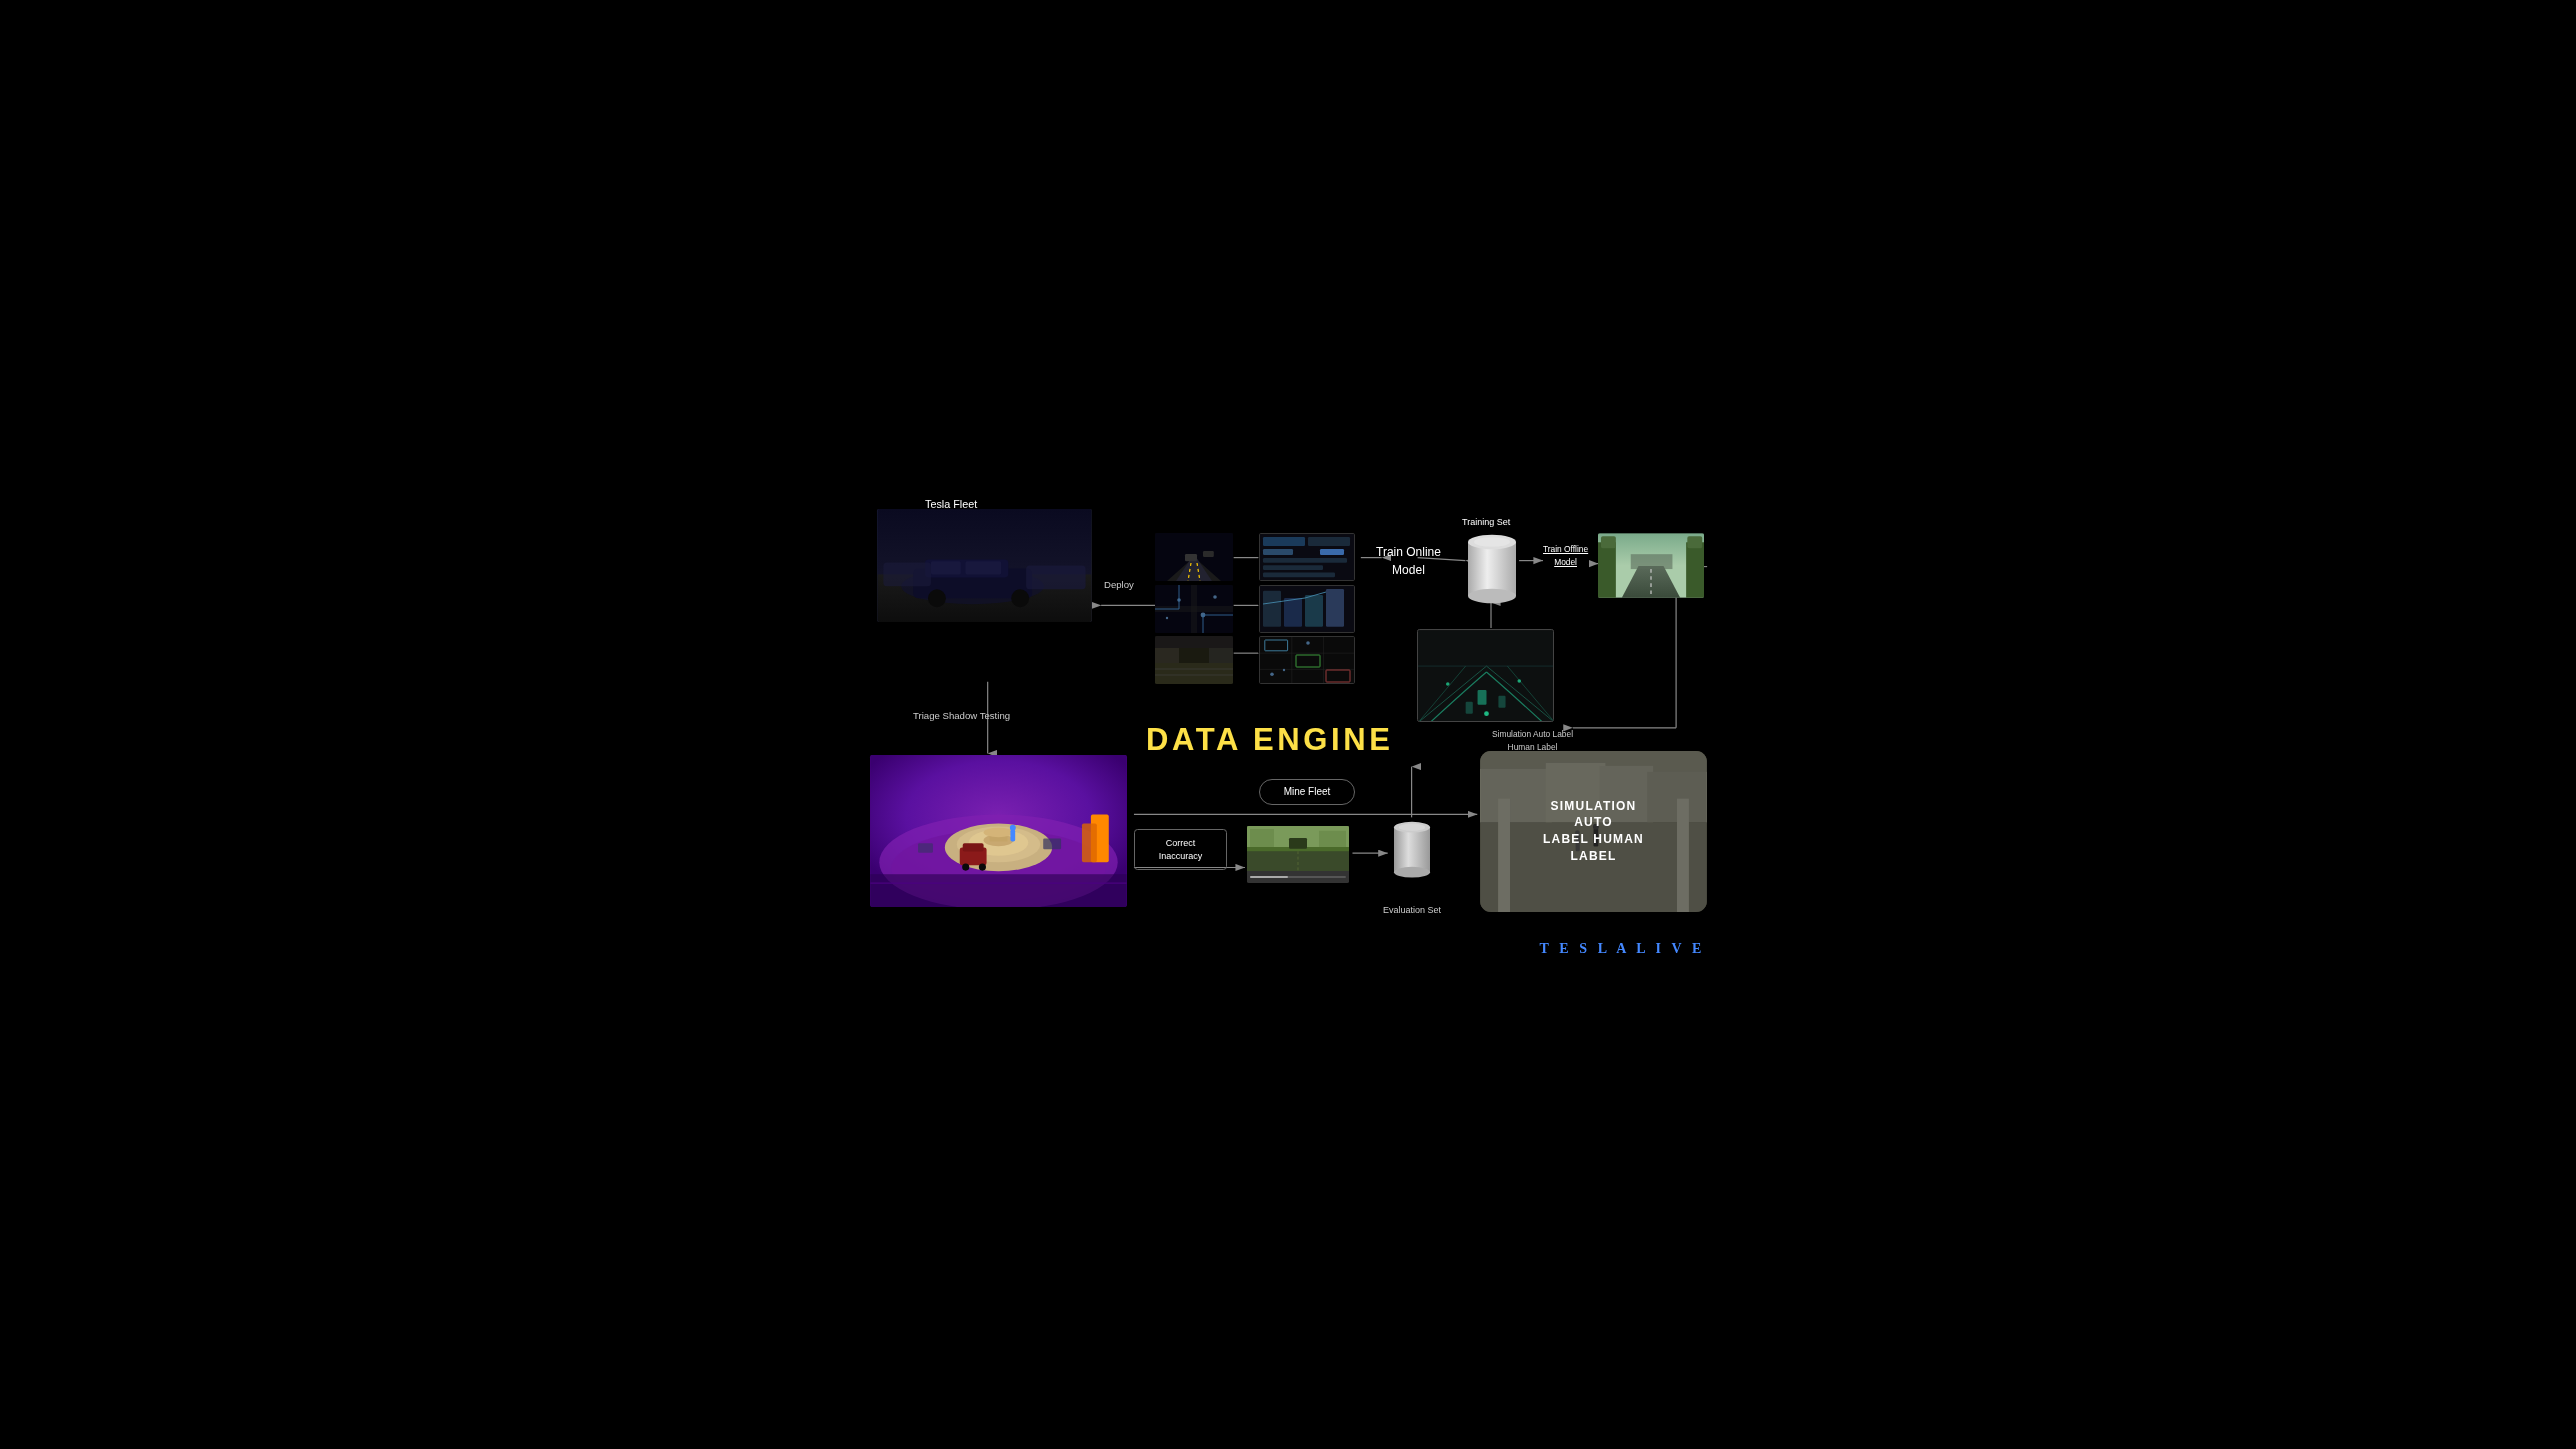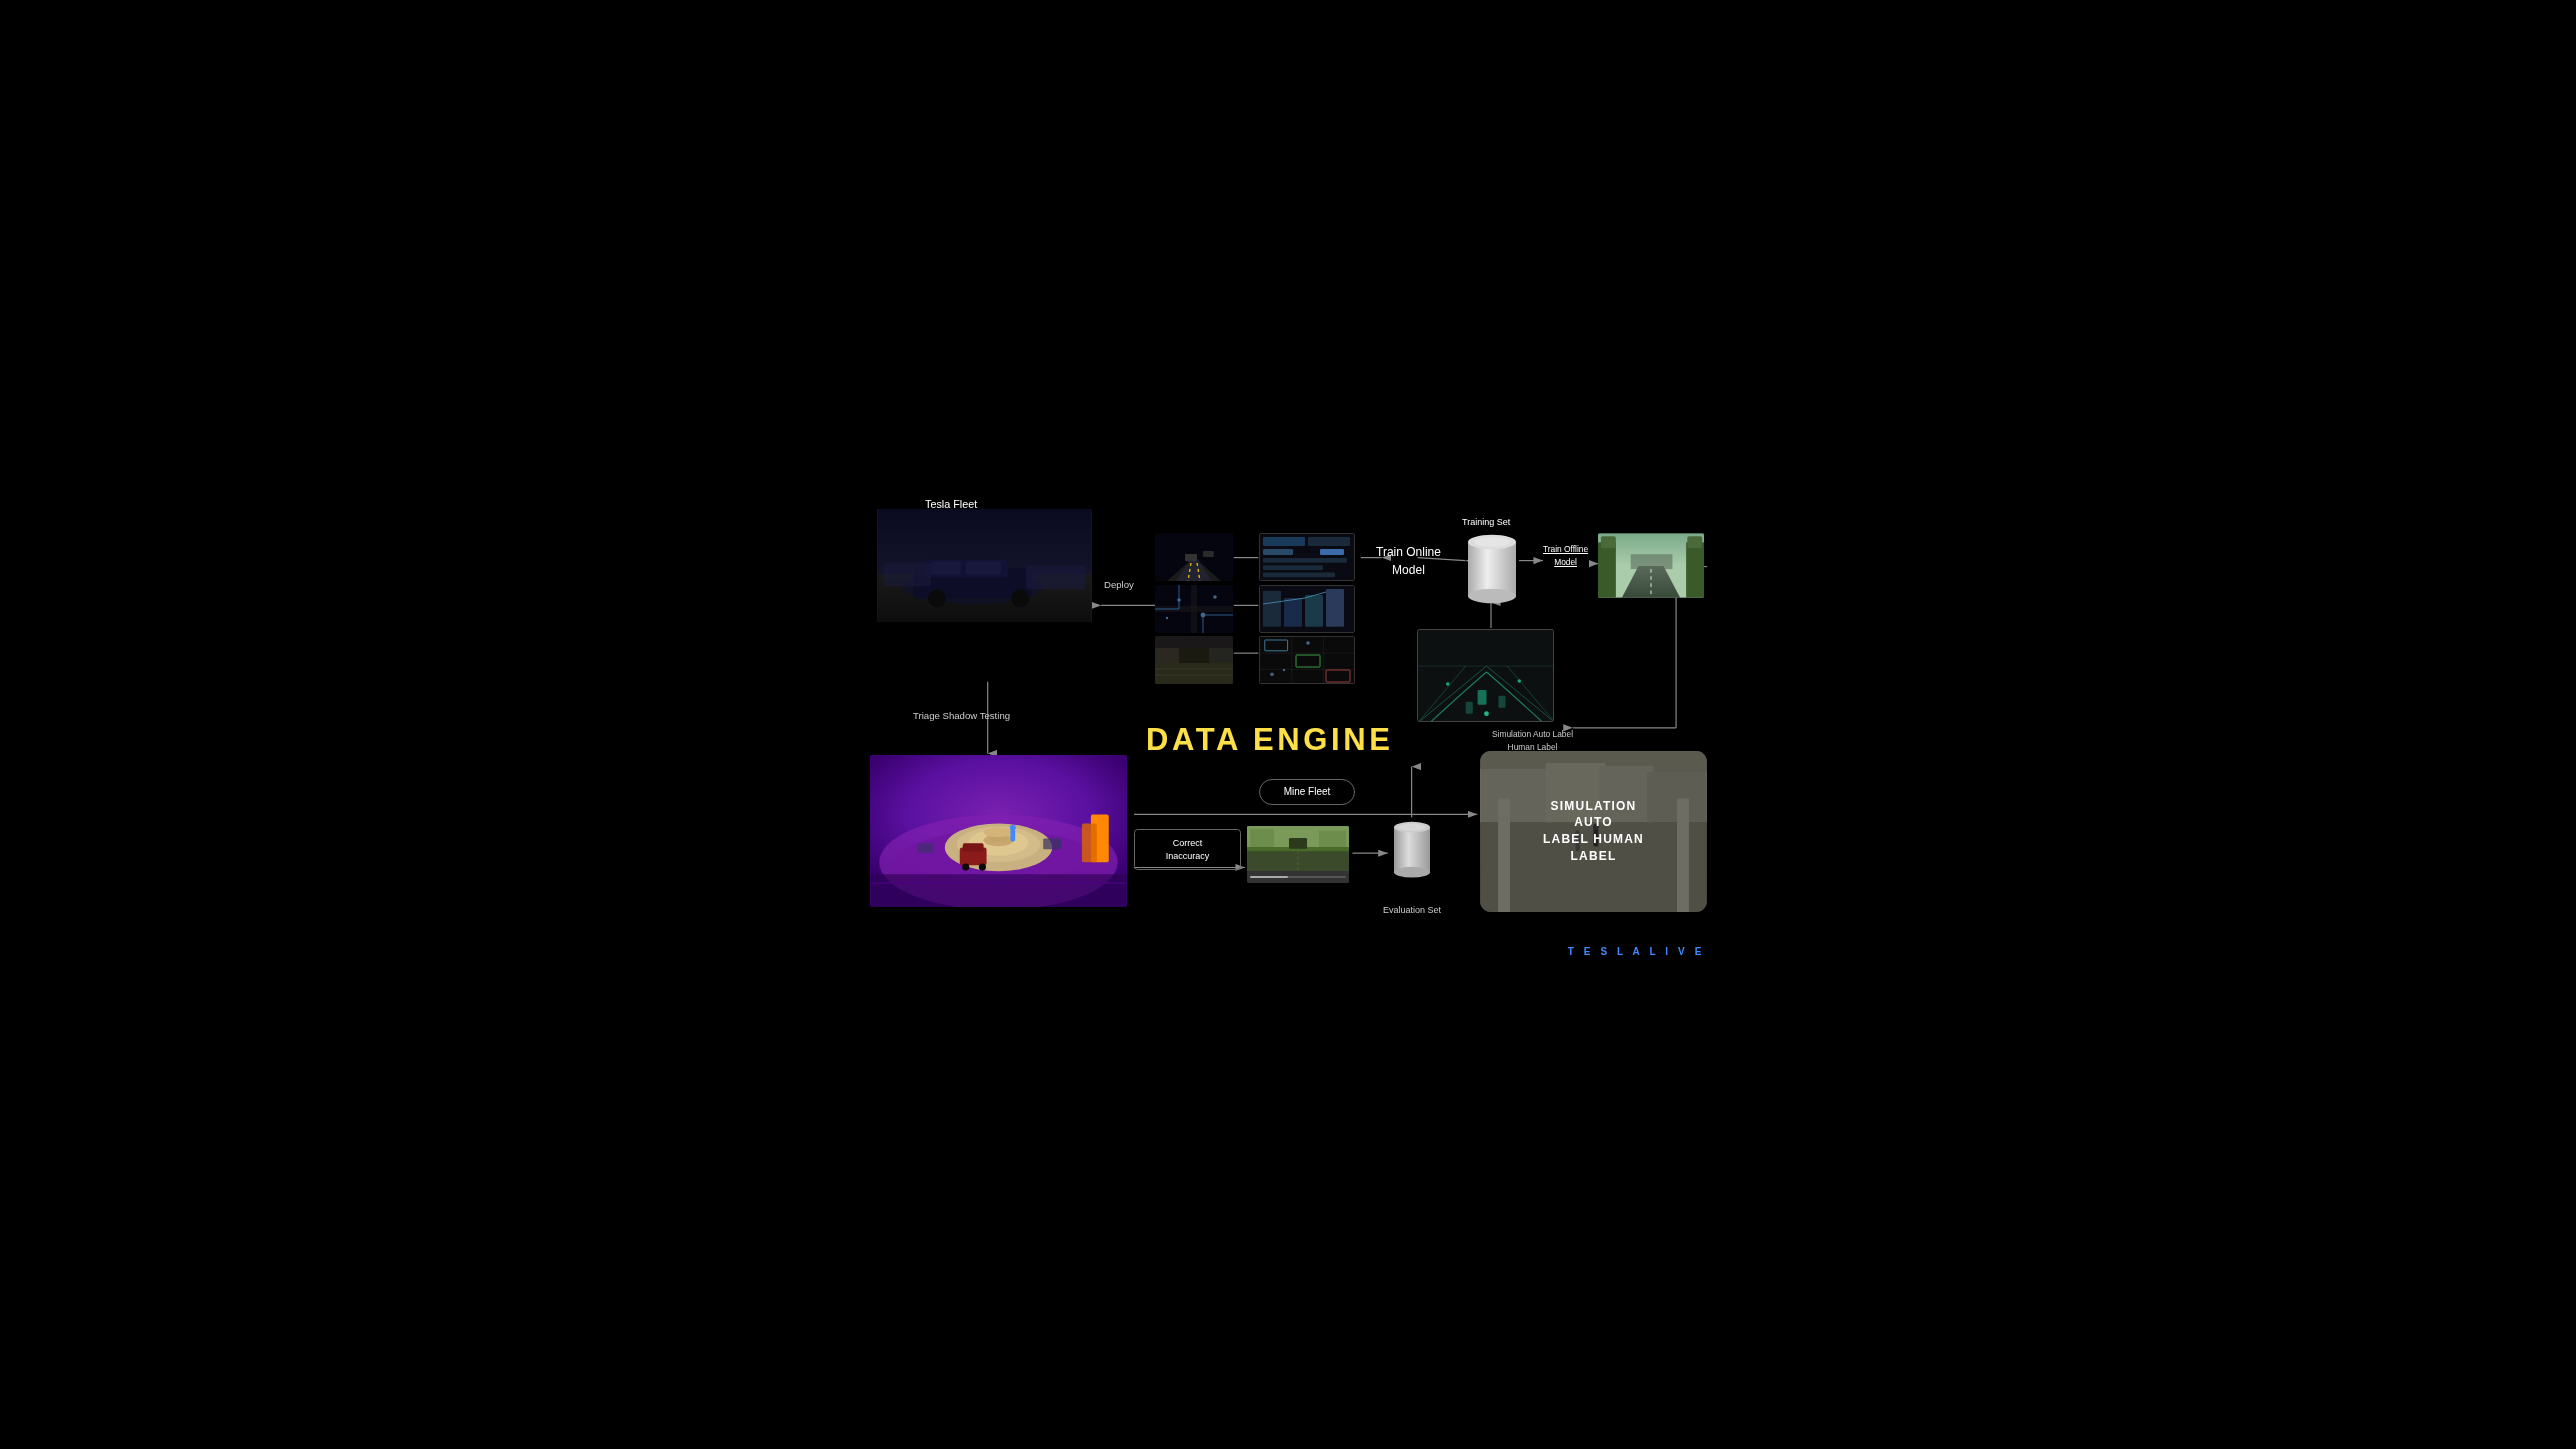--- a/index.html
+++ b/index.html
@@ -108,21 +108,21 @@
       font-size: 10px;
       text-align: center;
       line-height: 24px;
     }
 
     
     .correct-box {
       position: absolute;
       top: 349px;
       left: 281px;
-      width: 107px;
+      width: 93px;
       height: 41px;
       background: transparent;
       border: 1.2px solid #666;
       border-radius: 3.6px;
       color: #fff;
       font-size: 9px;
       text-align: center;
       display: flex;
       align-items: center;
       justify-content: center;
@@ -212,24 +212,25 @@
       text-align: center;
       line-height: 1.4;
       letter-spacing: 1.2px;
     }
 
     
     .tesla-live {
       position: absolute;
       bottom: 12px;
       right: 18px;
-      font-size: 10px;
+      font-size: 14px;
       color: #4488ff;
       letter-spacing: 3.6px;
       font-weight: bold;
+      font-family: Liberation Serif, serif;
     }
   </style>
 </head>
 <body>
 
 <div class="slide">
 
   <div class="tesla-fleet-label">Tesla Fleet</div>
 
   <div class="tesla-fleet-img">

